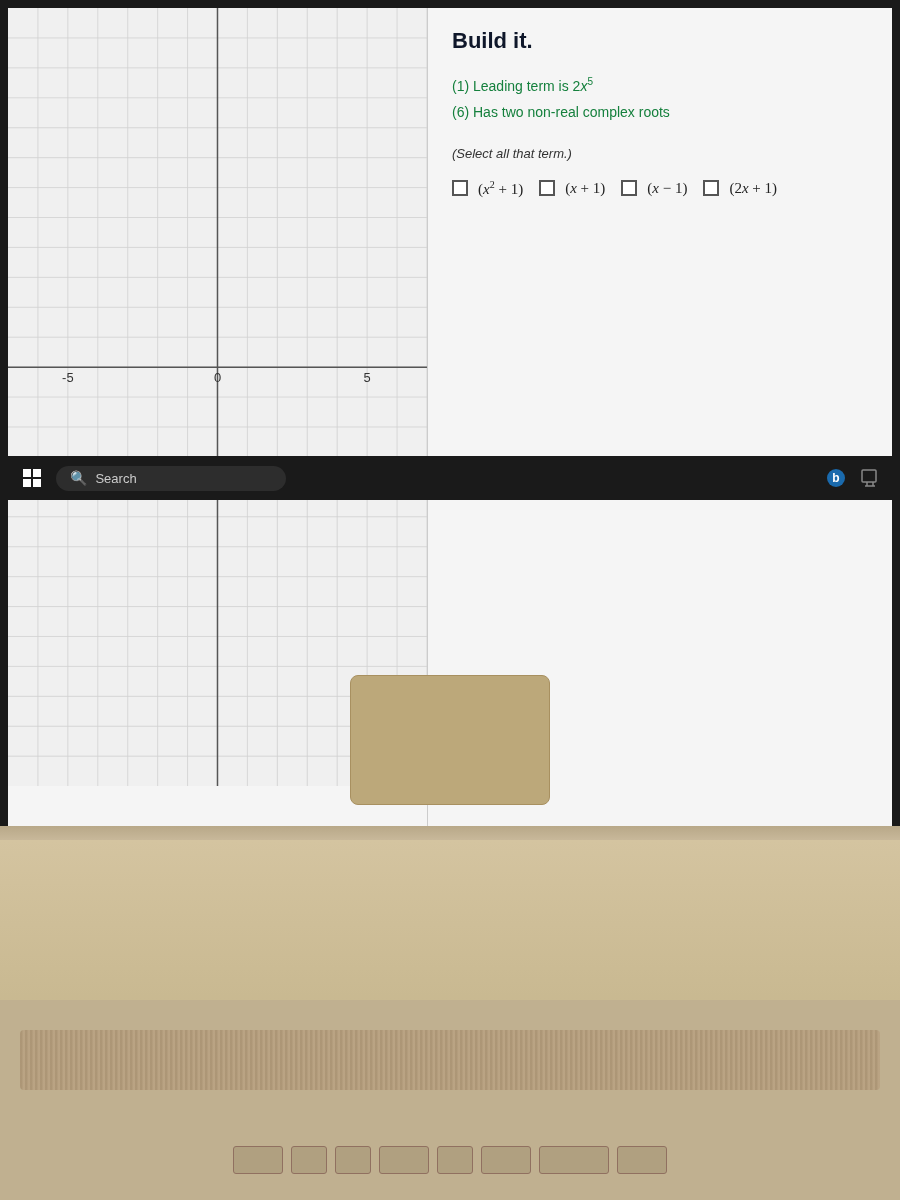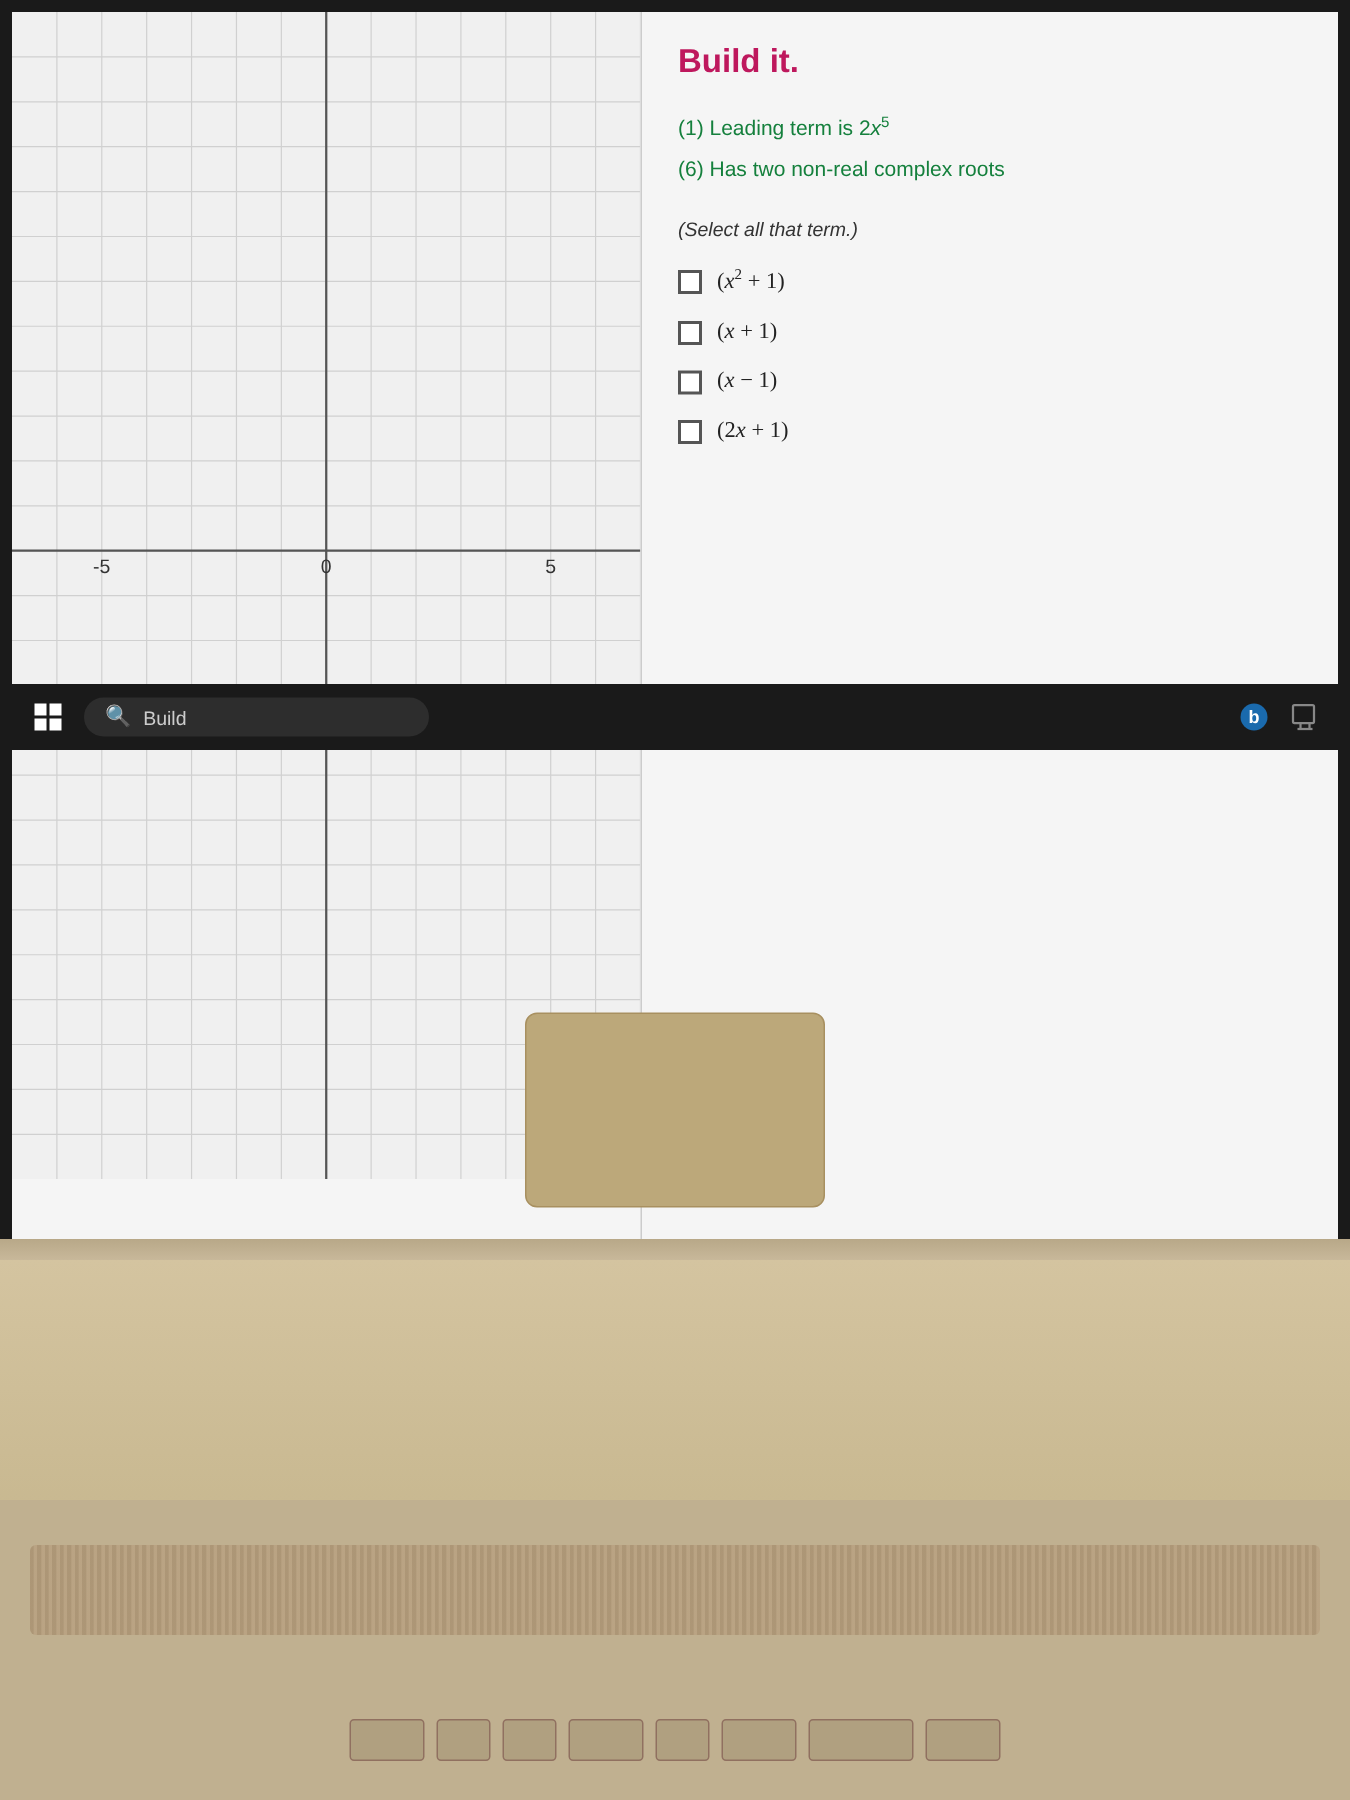--- a/index.html
+++ b/index.html
@@ -47,21 +47,21 @@
     .right-panel {
       flex: 1;
       background: #f5f5f5;
       padding: 20px 24px;
       overflow-y: auto;
     }
 
     .page-title {
       font-size: 22px;
       font-weight: bold;
-      color: #be185d;
+      color: #0f172a;
       margin-bottom: 18px;
       font-family: 'Arial', sans-serif;
     }
 
     .description-text {
       font-size: 14px;
       color: #222;
       line-height: 1.5;
       margin-bottom: 16px;
       font-family: 'Arial', sans-serif;
@@ -84,21 +84,21 @@
     .select-all-label {
       font-size: 13px;
       color: #333;
       font-style: italic;
       margin-bottom: 18px;
       font-family: 'Arial', sans-serif;
     }
 
     .checkbox-options {
       display: flex;
-      flex-direction: column;
+      flex-direction: row;
       gap: 16px;
     }
 
     .option-row {
       display: flex;
       align-items: center;
       gap: 10px;
       cursor: pointer;
     }
 
@@ -426,21 +426,21 @@
     <div class="taskbar-start">
       <div class="windows-grid">
         <div class="windows-grid-cell"></div>
         <div class="windows-grid-cell"></div>
         <div class="windows-grid-cell"></div>
         <div class="windows-grid-cell"></div>
       </div>
     </div>
     <div class="search-bar">
       <span class="search-icon-tb">🔍</span>
-      <span class="search-text">Build</span>
+      <span class="search-text">Search</span>
     </div>
     <div class="taskbar-icons">
       <div class="taskbar-icon">
         <svg width="20" height="20" viewBox="0 0 20 20">
           <circle cx="10" cy="10" r="9" fill="#1a6aad" stroke="none"></circle>
           <text x="10" y="14" text-anchor="middle" fill="white" font-size="12" font-weight="bold" font-family="Arial">b</text>
         </svg>
       </div>
       <div class="taskbar-icon">
         <svg width="20" height="20" viewBox="0 0 20 20">

